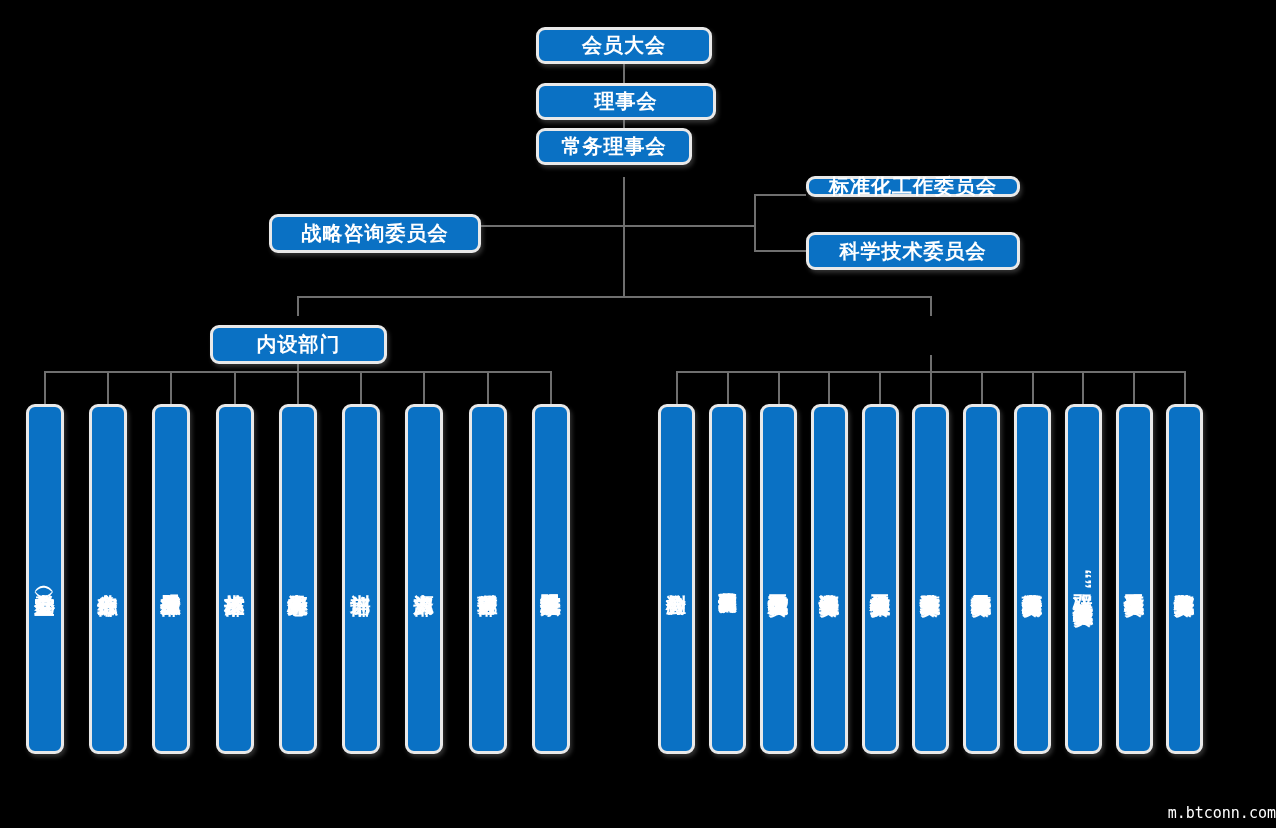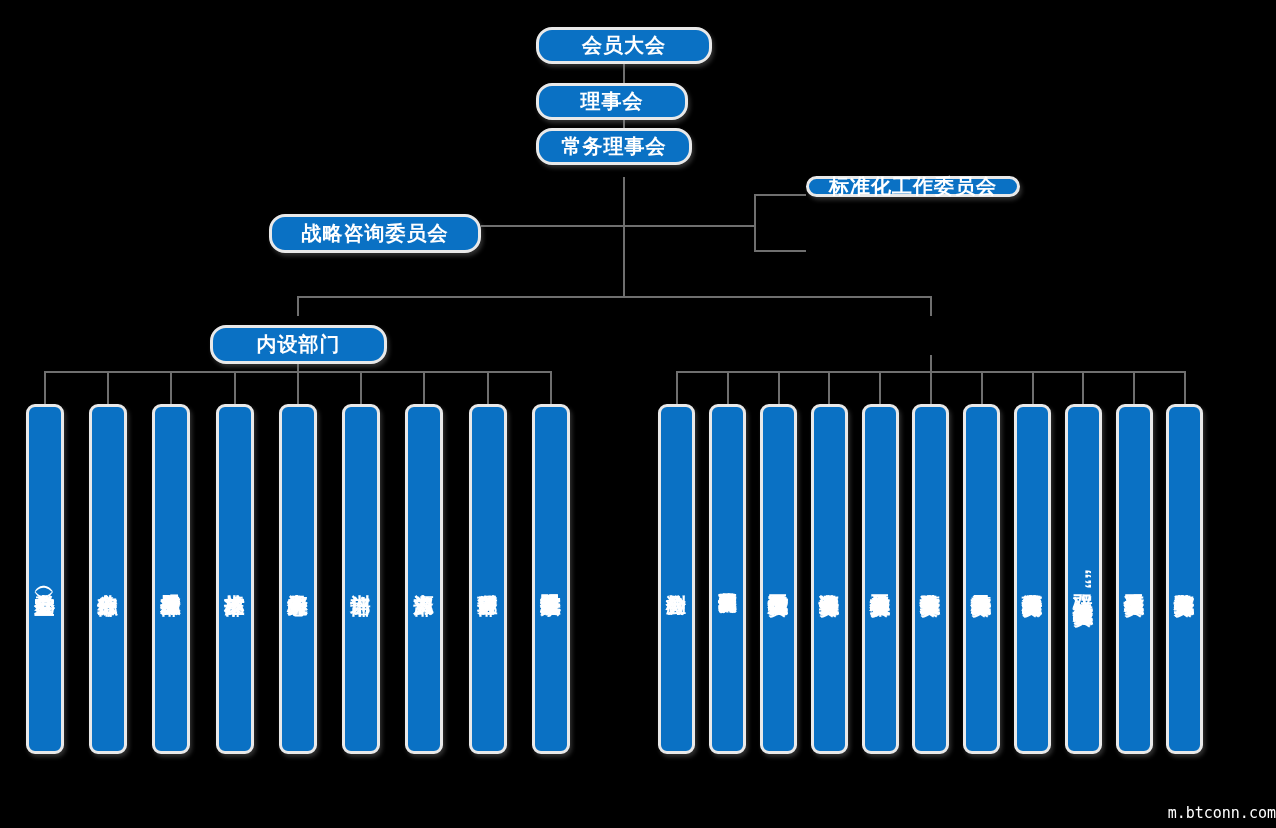--- a/index.html
+++ b/index.html
@@ -11,21 +11,21 @@
     font-family:"Liberation Sans","DejaVu Sans",sans-serif;
   }
   .line{
     position:absolute;
     background:#6f6f6f;
   }
   .hbox{
     position:absolute;
     background:#0a71c4;
     border:3px solid #e9e9e9;
-    border-radius:16px;
+    border-radius:9px;
     box-shadow:2px 3px 4px rgba(125,125,125,.38);
     display:flex;align-items:center;justify-content:center;
     color:#fff;font-weight:bold;font-size:20px;
     letter-spacing:1px;
     box-sizing:border-box;
     white-space:nowrap;
   }
   .vcol{
     position:absolute;
     top:404px;
@@ -90,25 +90,26 @@
   <div class="line" style="left:828px;top:371px;width:2px;height:33px"></div>
   <div class="line" style="left:879px;top:371px;width:2px;height:33px"></div>
   <div class="line" style="left:930px;top:371px;width:2px;height:33px"></div>
   <div class="line" style="left:981px;top:371px;width:2px;height:33px"></div>
   <div class="line" style="left:1032px;top:371px;width:2px;height:33px"></div>
   <div class="line" style="left:1082px;top:371px;width:2px;height:33px"></div>
   <div class="line" style="left:1133px;top:371px;width:2px;height:33px"></div>
   <div class="line" style="left:1184px;top:371px;width:2px;height:33px"></div>
 
   <div class="hbox" style="left:536px;top:27px;width:176px;height:37px">会员大会</div>
-  <div class="hbox" style="left:536px;top:83px;width:152px;height:37px">理事会</div>
+  <div class="hbox" style="left:536px;top:83px;width:180px;height:37px">理事会</div>
   <div class="hbox" style="left:536px;top:128px;width:156px;height:37px">常务理事会</div>
 
   <div class="hbox" style="left:269px;top:214px;width:212px;height:39px">战略咨询委员会</div>
   <div class="hbox" style="left:806px;top:176px;width:214px;height:21px">标准化工作委员会</div>
+  <div class="hbox" style="left:806px;top:232px;width:214px;height:38px">科学技术委员会</div>
 
   <div class="hbox" style="left:210px;top:325px;width:177px;height:39px">内设部门</div>
 
   <div class="vcol" style="left:26px">
       <span>办公室（党群办公室）</span>
     </div>
   <div class="vcol" style="left:89px">
       <span>综合业务部</span>
     </div>
   <div class="vcol" style="left:152px">

